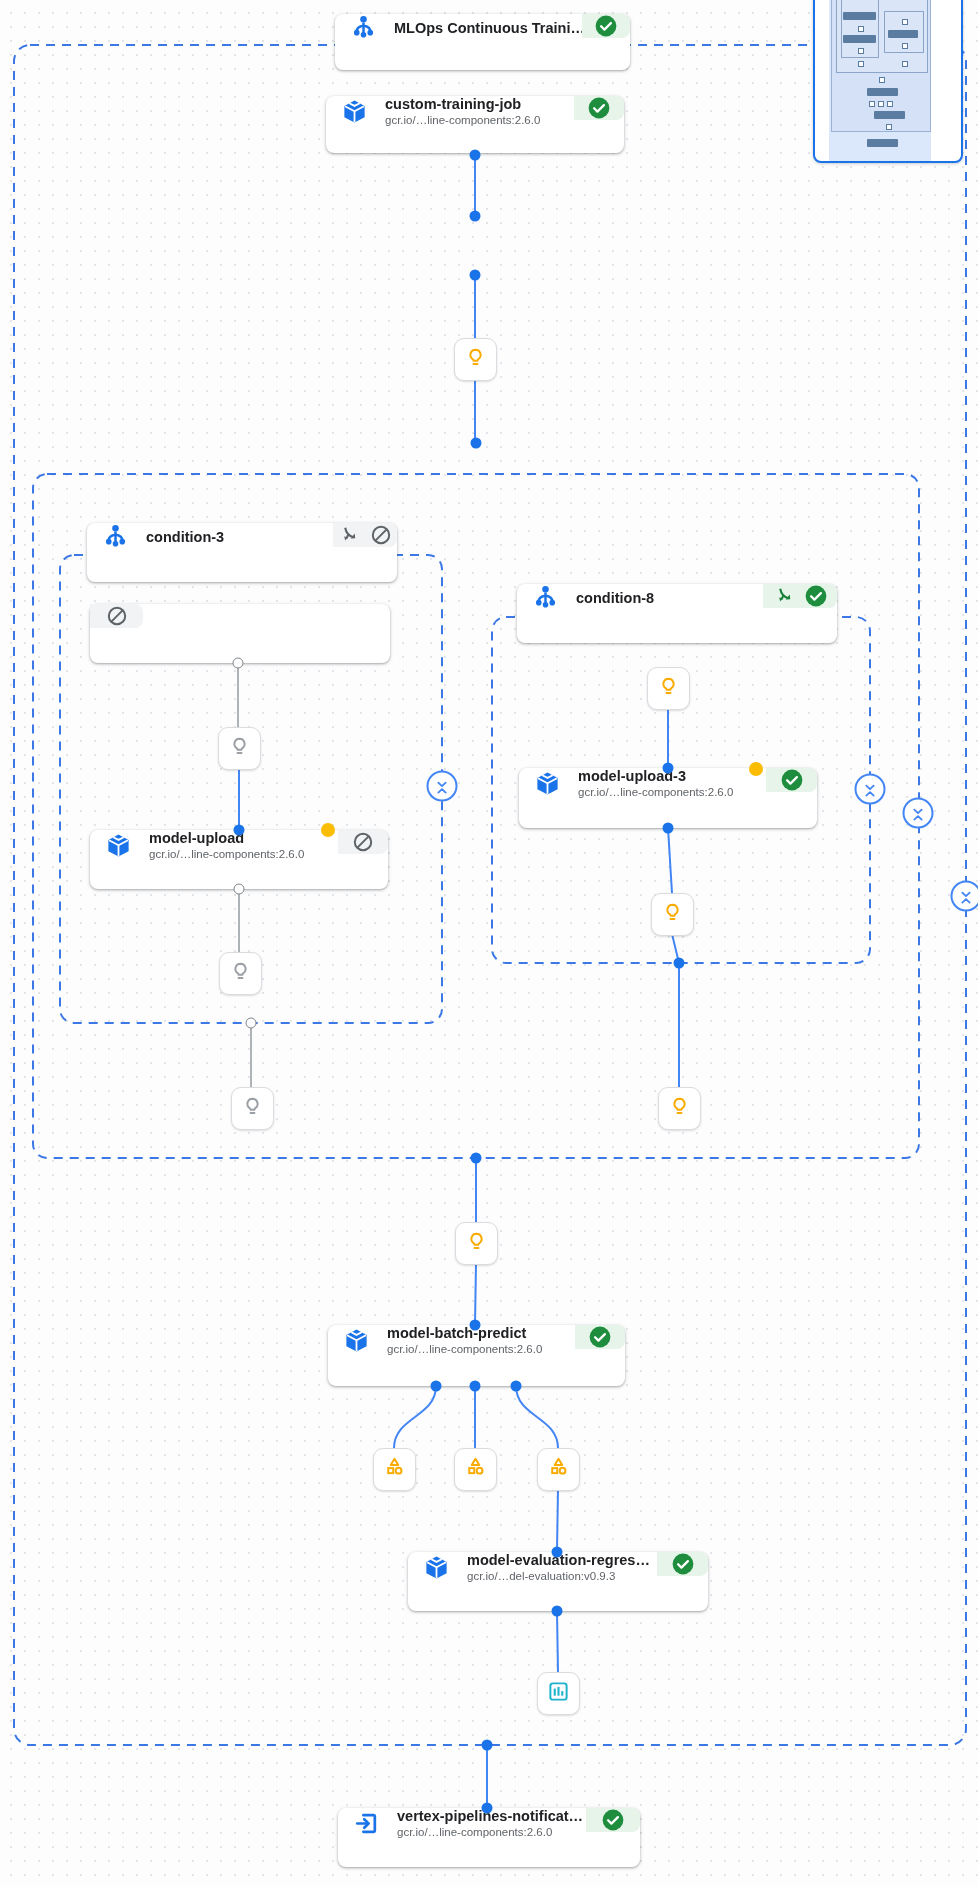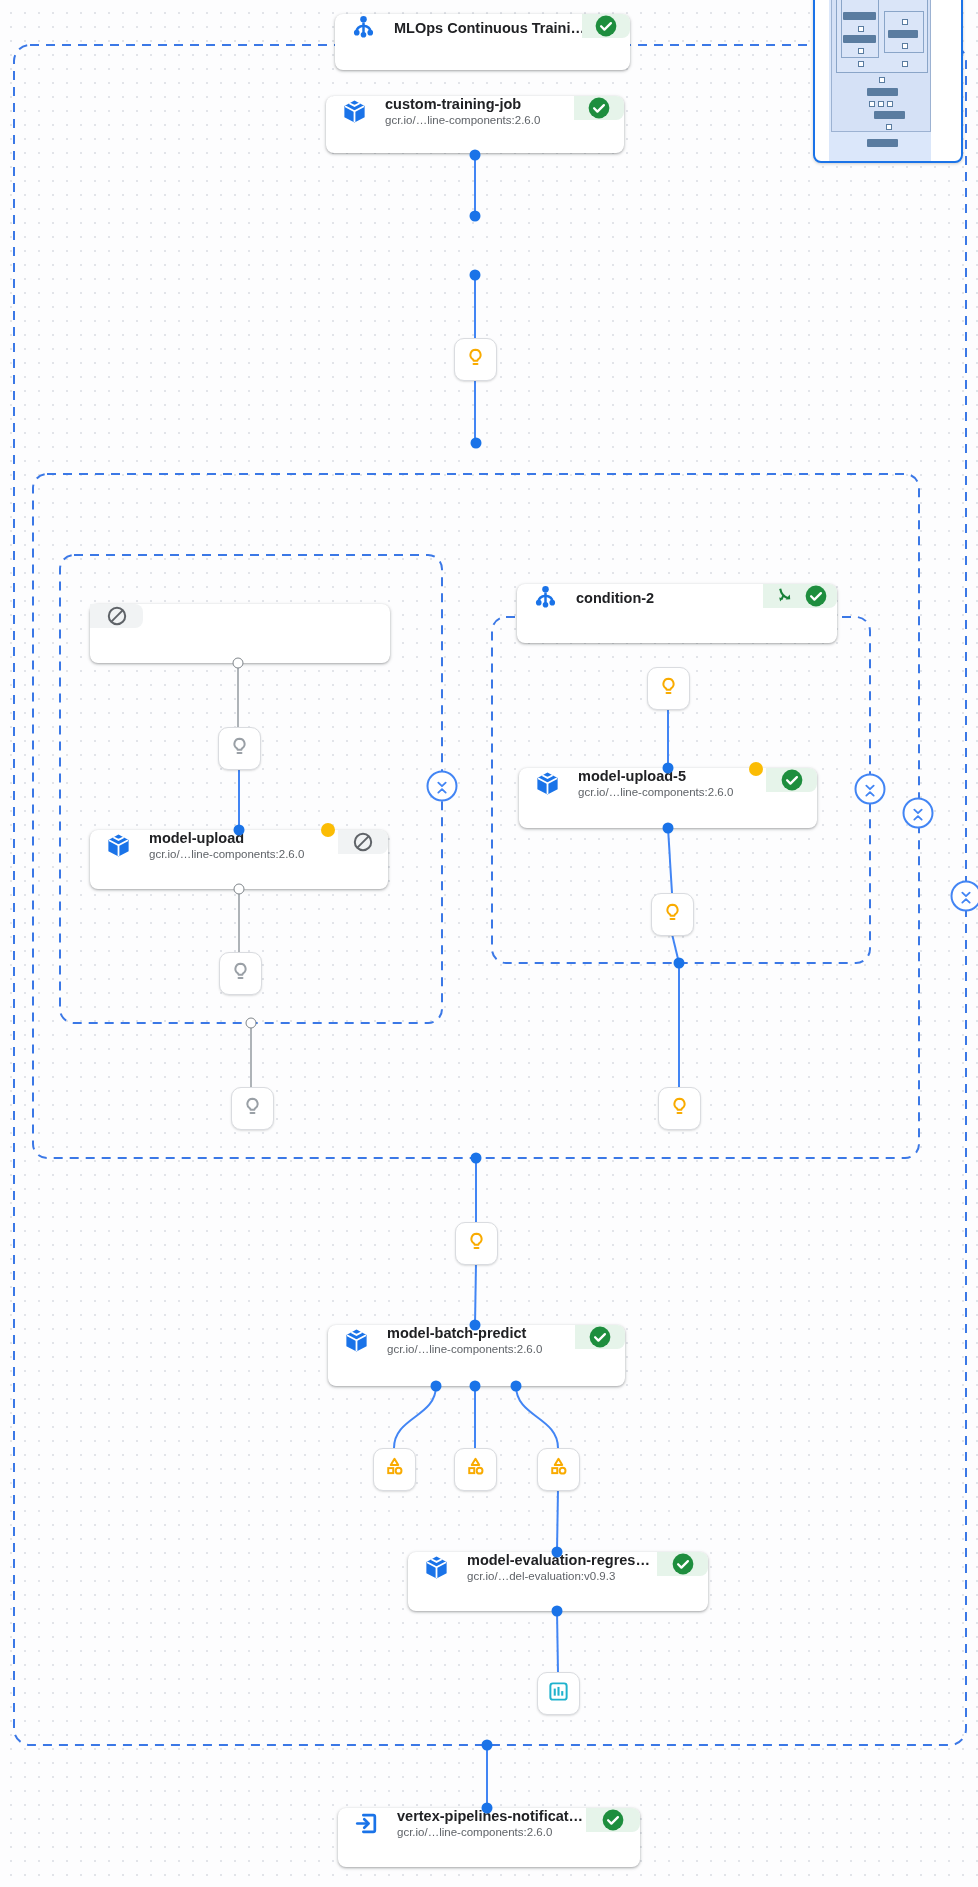--- a/index.html
+++ b/index.html
@@ -268,20 +268,38 @@
       </div>
     <div class="nstatus green" style="width:50px">
         <span class="sicon check-ic"><svg>
             <use href="#ic-check"></use>
           </svg></span>
       </div>
   </div>
 
 
 
+  <div class="node" style="left:87px;top:523px;width:310px;height:59px">
+    <div class="node-body">
+        <span class="nicon blue-ic"><svg>
+            <use href="#ic-condition"></use>
+          </svg></span>
+      <div class="ntext">
+          <div class="ntitle">condition-3</div>
+        </div>
+      </div>
+    <div class="nstatus gray" style="width:64px">
+      <span class="sicon branch-gray"><svg>
+            <use href="#ic-branch"></use>
+          </svg></span>
+      <span class="sicon blocked-ic"><svg>
+            <use href="#ic-blocked"></use>
+          </svg></span>
+      </div>
+  </div>
 
   <div class="node" style="left:90px;top:604px;width:300px;height:59px">
     <div class="nstatus gray" style="width:53px">
         <span class="sicon blocked-ic"><svg>
             <use href="#ic-blocked"></use>
           </svg></span>
       </div>
   </div>
 
   <div class="node" style="left:90px;top:830px;width:298px;height:59px">
@@ -300,40 +318,40 @@
           </svg></span>
       </div>
   </div>
 
   <div class="node" style="left:517px;top:584px;width:320px;height:59px">
     <div class="node-body">
         <span class="nicon blue-ic"><svg>
             <use href="#ic-condition"></use>
           </svg></span>
       <div class="ntext">
-          <div class="ntitle">condition-2</div>
+          <div class="ntitle">condition-8</div>
         </div>
       </div>
     <div class="nstatus green" style="width:74px">
       <span class="sicon branch-green"><svg>
             <use href="#ic-branch"></use>
           </svg></span>
       <span class="sicon check-ic"><svg>
             <use href="#ic-check"></use>
           </svg></span>
       </div>
   </div>
 
   <div class="node" style="left:519px;top:768px;width:298px;height:60px">
     <div class="node-body">
         <span class="nicon blue-ic"><svg>
             <use href="#ic-cube"></use>
           </svg></span>
       <div class="ntext">
-          <div class="ntitle">model-upload-5</div>
+          <div class="ntitle">model-upload-3</div>
         <div class="nsub">gcr.io/…line-components:2.6.0</div>
         </div>
       </div>
     <div class="nstatus green" style="width:51px">
         <span class="sicon check-ic"><svg>
             <use href="#ic-check"></use>
           </svg></span>
       </div>
   </div>
 

